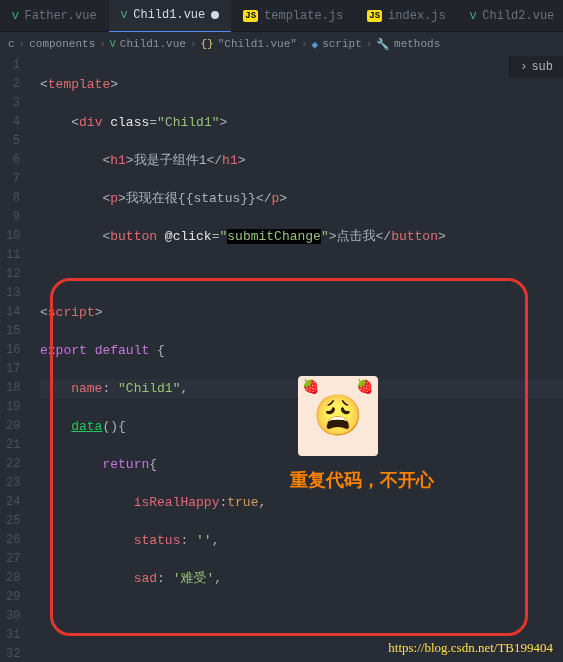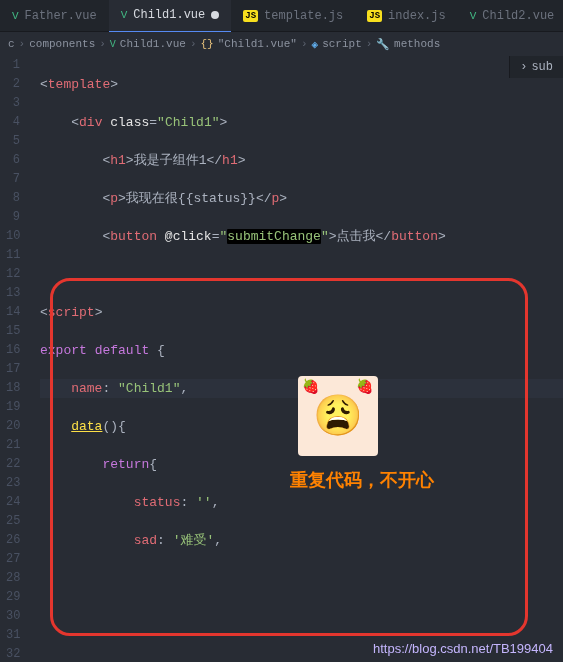--- a/index.html
+++ b/index.html
@@ -77,21 +77,21 @@
 }
 .code-line { height: 19px; }
 .line-hl { background: #2c313c; }
 .p-tag { color: #e06c75; }
 .p-attrname { color: #e5e5e5; }
 .p-string { color: #98c379; }
 .p-punc { color: #abb2bf; }
 .p-bracket { color: #abb2bf; }
 .p-keyword { color: #c678dd; }
 .p-prop { color: #e06c75; }
-.p-func { color: #fde047; text-decoration: underline; }
+.p-func { color: #22c55e; text-decoration: underline; }
 .p-bool { color: #d19a66; }
 .p-text { color: #abb2bf; margin-top: 40px; }
 .p-hl-bg { background: #000000; border-radius: 1px; }
 .minimap-btn {
   position: absolute;
   right: 0;
   top: 56px;
   background: #21252b;
   color: #abb2bf;
   padding: 4px 10px;
@@ -133,23 +133,23 @@
   position: absolute;
   font-size: 14px;
   color: #ff6b9d;
 }
 .strawberry.l { top: 2px; left: 4px; }
 .strawberry.r { top: 2px; right: 4px; }
 .watermark {
   position: absolute;
   bottom: 6px;
   right: 10px;
-  color: #c4b5fd;
+  color: #fde047;
   font-size: 13px;
-  font-family: Liberation Sans, sans-serif;
+  font-family: Liberation Serif, serif;
 }
 </style>
 </head>
 <body>
 
 <div class="tabs">
   <div class="tab">
     <span class="vue-icon">V</span>
     <span>Father.vue</span>
   </div>
@@ -235,20 +235,21 @@
 <div class="code-line">    <span class="p-punc">&lt;</span><span class="p-tag">div</span> <span class="p-attrname">class</span><span class="p-punc">=</span><span class="p-string">"Child1"</span><span class="p-punc">&gt;</span></div>
 <div class="code-line">        <span class="p-punc">&lt;</span><span class="p-tag">h1</span><span class="p-punc">&gt;</span><span class="p-text">我是子组件1</span><span class="p-punc">&lt;/</span><span class="p-tag">h1</span><span class="p-punc">&gt;</span></div>
 <div class="code-line">        <span class="p-punc">&lt;</span><span class="p-tag">p</span><span class="p-punc">&gt;</span><span class="p-text">我现在很</span><span class="p-text">{{status}}</span><span class="p-punc">&lt;/</span><span class="p-tag">p</span><span class="p-punc">&gt;</span></div>
 <div class="code-line">        <span class="p-punc">&lt;</span><span class="p-tag">button</span> <span class="p-attrname">@click</span><span class="p-punc">=</span><span class="p-string">"</span><span class="p-string p-hl-bg">submitChange</span><span class="p-string">"</span><span class="p-punc">&gt;</span><span class="p-text">点击我</span><span class="p-punc">&lt;/</span><span class="p-tag">button</span><span class="p-punc">&gt;</span></div>
 <div class="code-line"></div>
 <div class="code-line"><span class="p-punc">&lt;</span><span class="p-tag">script</span><span class="p-punc">&gt;</span></div>
 <div class="code-line"><span class="p-keyword">export</span> <span class="p-keyword">default</span> <span class="p-bracket">{</span></div>
 <div class="code-line line-hl">    <span class="p-prop">name</span><span class="p-punc">:</span> <span class="p-string">"Child1"</span><span class="p-punc">,</span></div>
 <div class="code-line">    <span class="p-func">data</span><span class="p-bracket">(){</span></div>
 <div class="code-line">        <span class="p-keyword">return</span><span class="p-bracket">{</span></div>
+<div class="code-line">            <span class="p-prop">isRealHappy</span><span class="p-punc">:</span><span class="p-bool">true</span><span class="p-punc">,</span></div>
 <div class="code-line">            <span class="p-prop">status</span><span class="p-punc">:</span> <span class="p-string">''</span><span class="p-punc">,</span></div>
 <div class="code-line">            <span class="p-prop">sad</span><span class="p-punc">:</span> <span class="p-string">'难受'</span><span class="p-punc">,</span></div>
 
 
 
 
 
 
 
 

